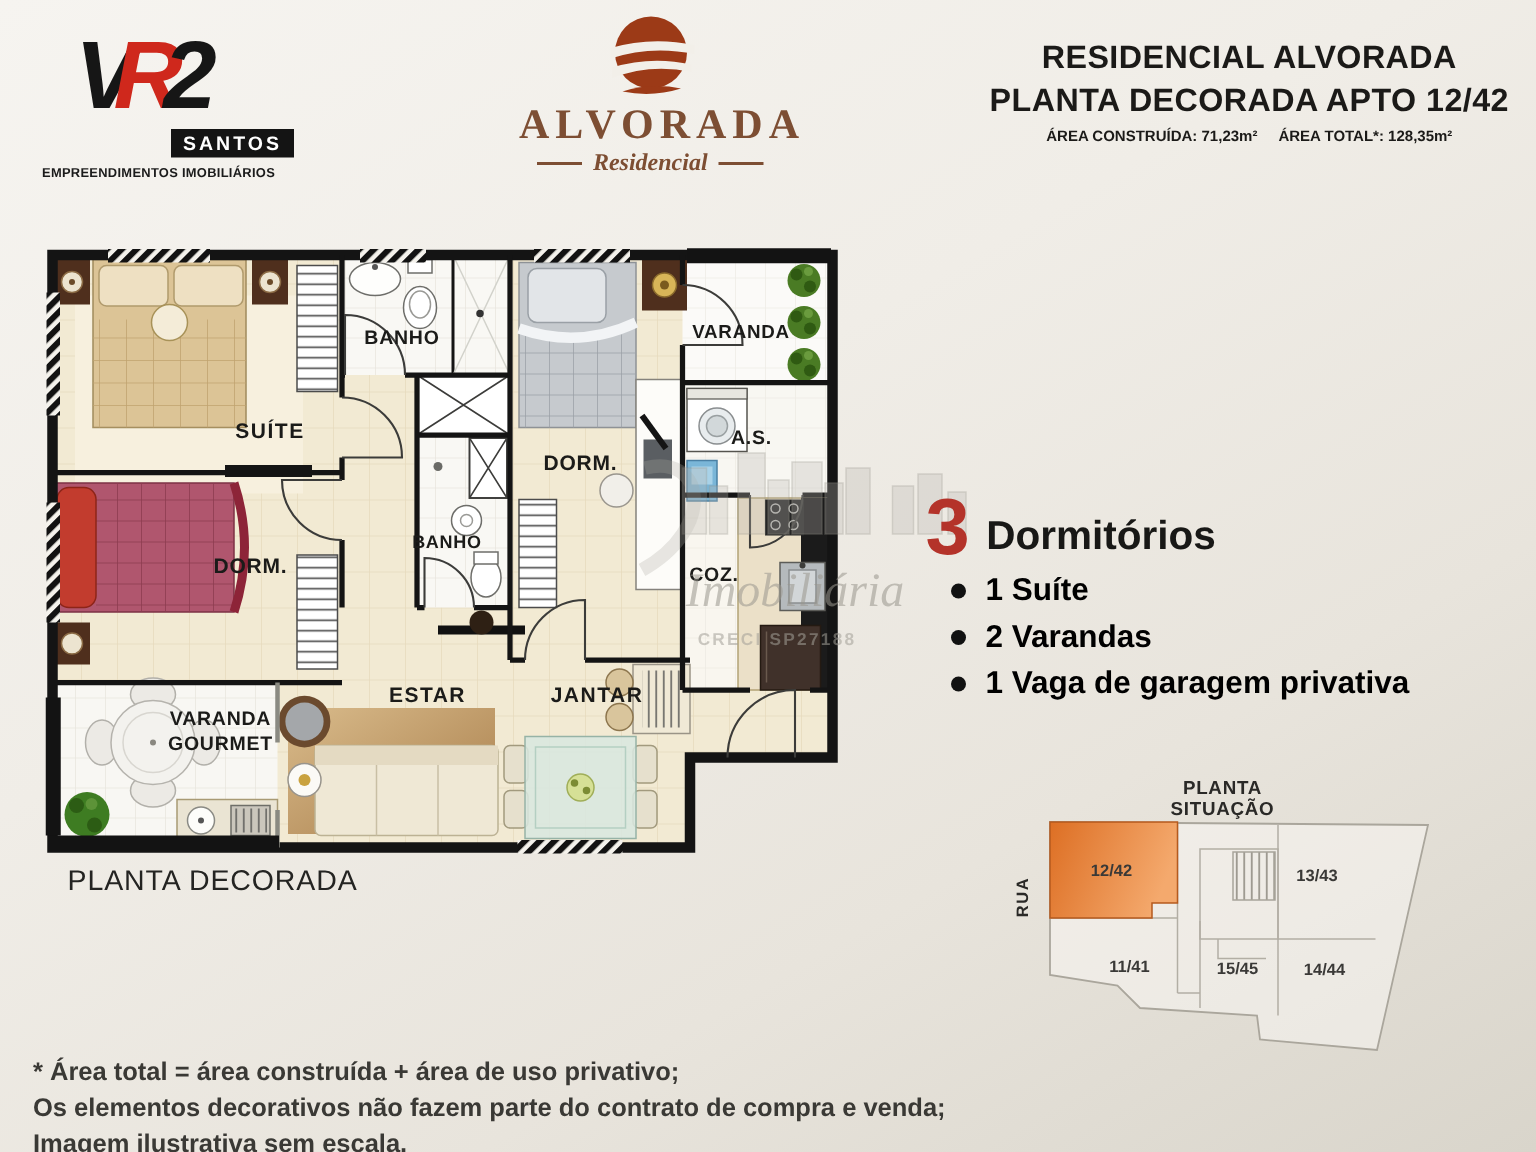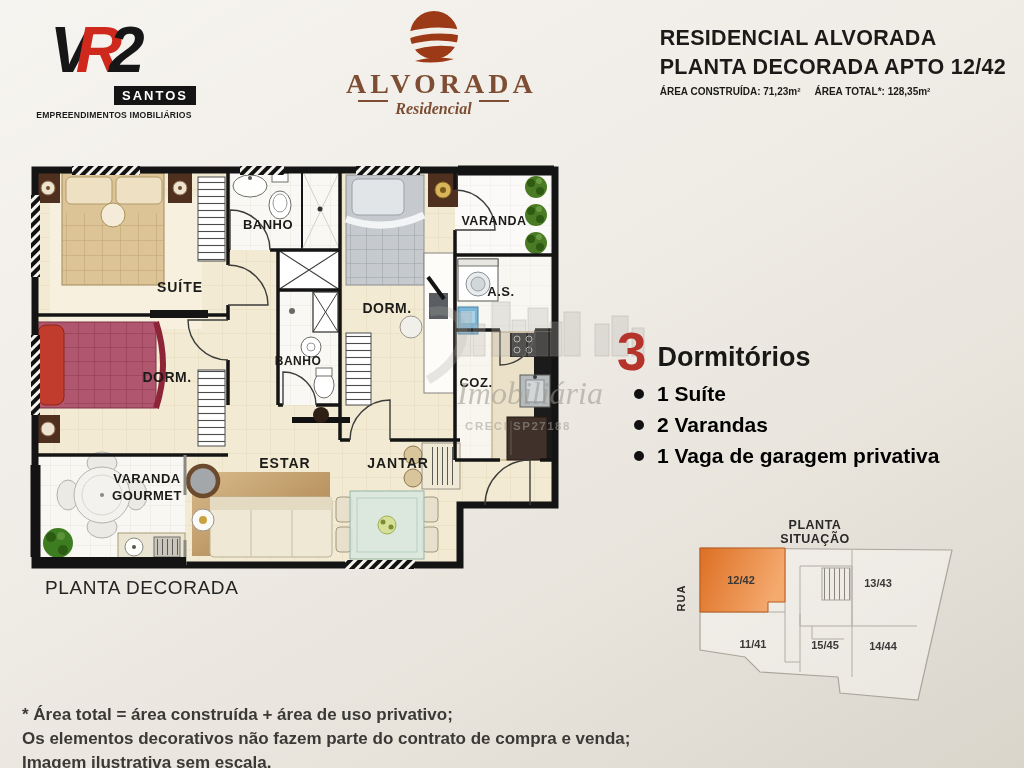--- a/index.html
+++ b/index.html
@@ -13,32 +13,32 @@
 
   
   .vr2 { left:28px; top:18px; width:172px; }
   .vr2-letters { font-style:italic; font-weight:bold; font-size:64px; line-height:1; padding-left:22px; }
   .vr2-letters .v { color:#161616; }
   .vr2-letters .r { color:#cf281c; margin-left:-17px; }
   .vr2-letters .n { color:#161616; margin-left:-13px; }
   .vr2-santos { position:absolute; left:86px; top:68px; background:#141414; color:#ffffff;
     font-size:13px; font-weight:bold; letter-spacing:2px; padding:2px 8px; }
   .vr2-tag { margin-top:28px; font-size:8.6px; font-weight:bold; letter-spacing:0.2px;
-    color:#1b1b1b; text-align:center; }
+    color:#1b1b1b; }
 
   
   .alv { left:346px; top:8px; width:175px; text-align:center; color:#7d4e33; }
   .alv-name { font-family:"Liberation Serif", serif; font-weight:bold; font-size:28px;
     letter-spacing:4px; margin-top:2px; }
-  .alv-sub { display:flex; justify-content:center; gap:7px; margin-top:0px; }
+  .alv-sub { display:flex; align-items:center; justify-content:center; gap:7px; margin-top:0px; }
   .alv-sub .rule { width:30px; height:2px; background:#7d4e33; }
   .alv-sub .txt { font-family:"Liberation Serif", serif; font-style:italic; font-weight:bold; font-size:16px; }
 
   
-  .title { right:18px; top:24px; text-align:left; color:#1b1a18; }
+  .title { right:18px; top:24px; text-align:center; color:#1b1a18; }
   .title .l1, .title .l2 { font-size:21.5px; font-weight:bold; letter-spacing:0.3px; line-height:1.35; }
   .title .l3 { font-size:10px; font-weight:bold; margin-top:4px; }
   .title .l3 .gap { display:inline-block; width:14px; }
 
   
   .features { left:617px; top:330px; }
   .feat-head { display:flex; align-items:flex-end; gap:11px; }
   .feat-num { color:#b4332a; font-size:53px; font-weight:bold; line-height:0.82; }
   .feat-title { font-size:27px; font-weight:bold; color:#181816; }
   .features ul { list-style:none; margin-top:9px; }

